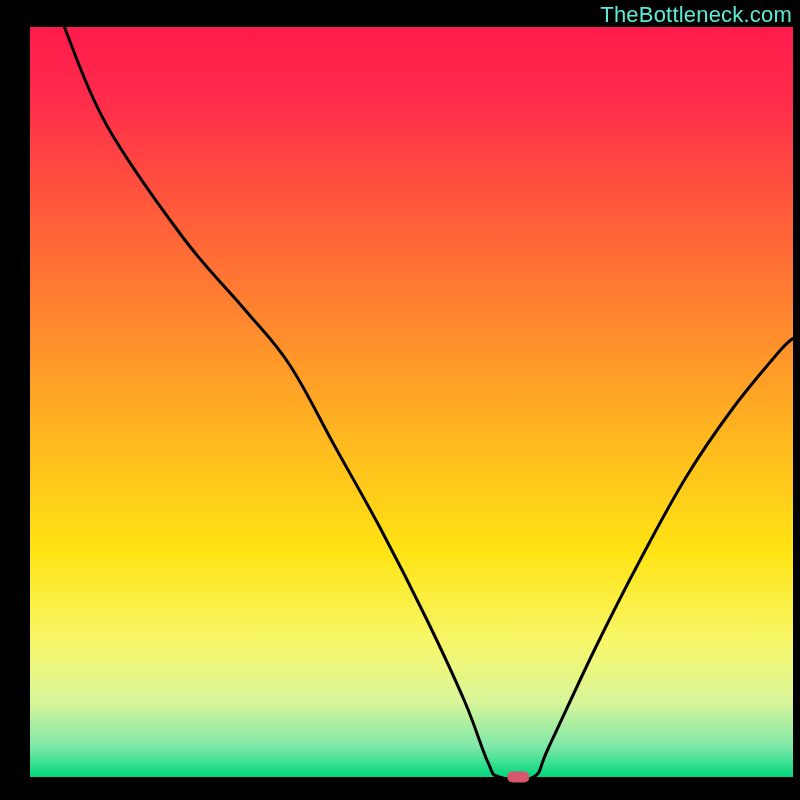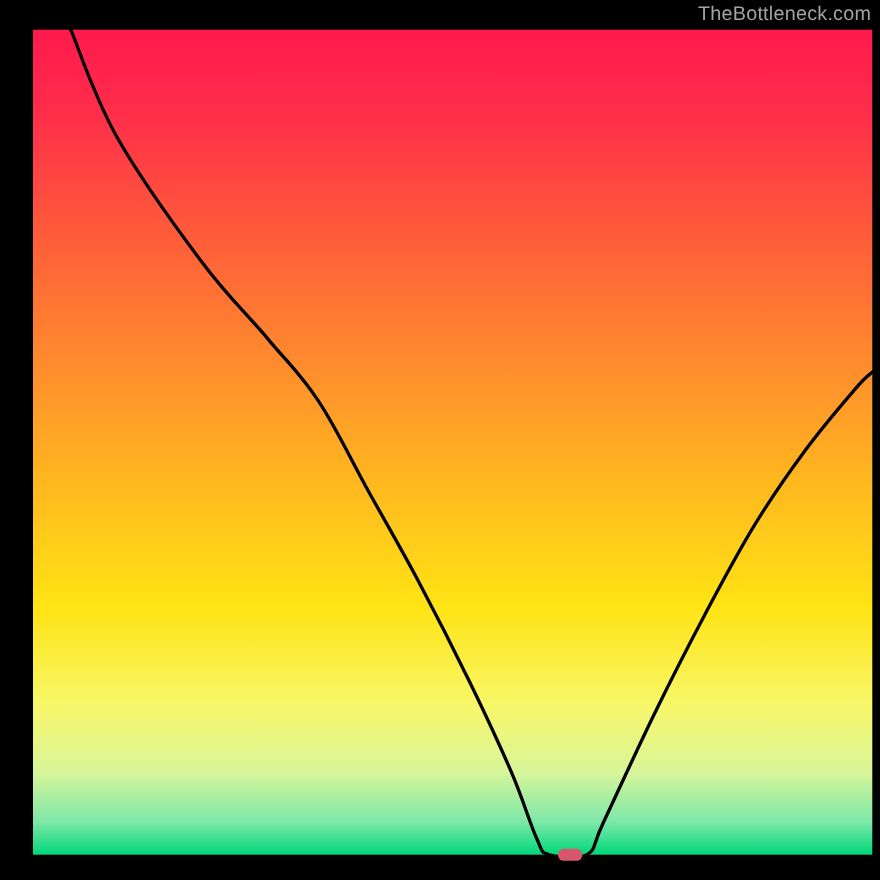--- a/index.html
+++ b/index.html
@@ -14,23 +14,23 @@
     position: relative;
     width: 800px;
     height: 800px;
     background: #000;
   }
   .watermark {
     position: absolute;
     top: 2px;
     right: 8px;
     font-family: Arial, Helvetica, sans-serif;
-    font-size: 18px;
+    font-size: 22px;
     font-weight: 400;
-    color: #a3a3a3;
+    color: #5eead4;
     letter-spacing: 0.2px;
   }
   svg {
     position: absolute;
     top: 0;
     left: 0;
   }
 </style>
 </head>
 <body>

